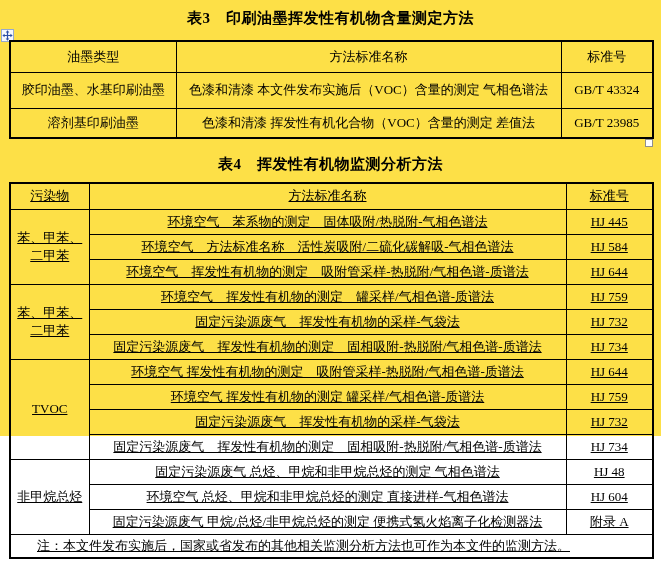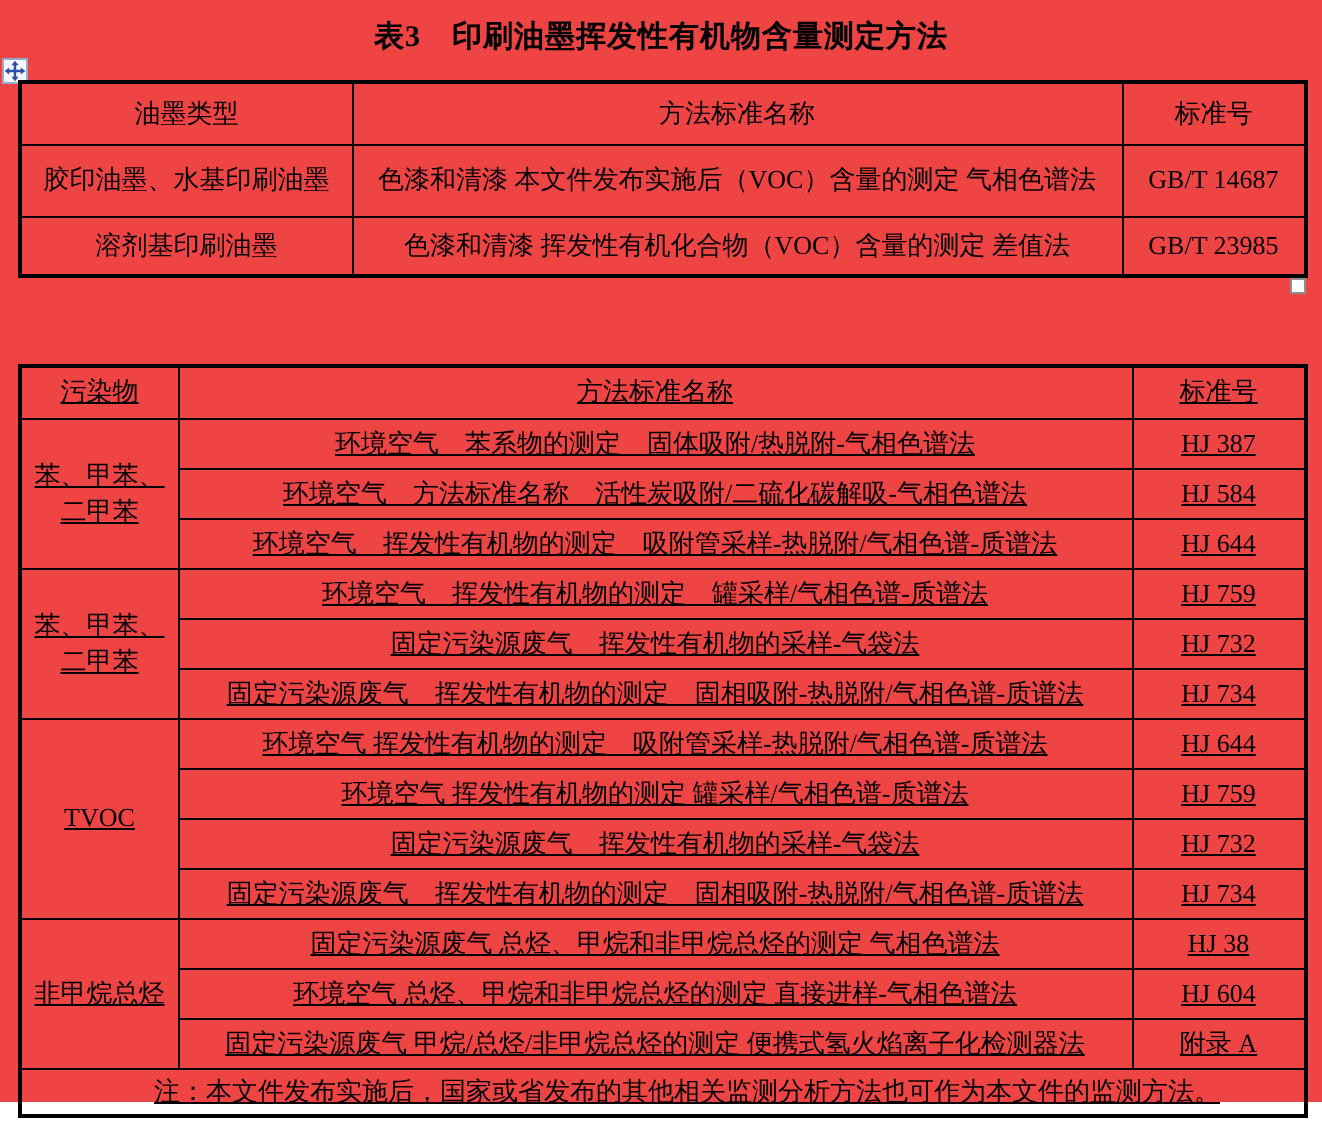--- a/index.html
+++ b/index.html
@@ -1,21 +1,21 @@
 <!DOCTYPE html>
 <html><head>
 <meta charset="utf-8">
 <style>
   * { margin: 0; padding: 0; box-sizing: border-box; }
   html, body { background: #ffffff; }
   body { width: 661px; height: 562px; overflow: hidden; }
   .page {
     position: relative;
-    width: 661px; height: 551px;
-    background: #ef4444;
+    width: 661px; height: 436px;
+    background: #fde047;
     font-family: "Liberation Serif", "DejaVu Serif", serif;
     color: #000000;
   }
   .caption {
     position: absolute;
     left: 0; width: 661px;
     text-align: center;
     font-size: 15px;
     font-weight: bold;
     letter-spacing: 0.5px;
@@ -46,21 +46,21 @@
     overflow: hidden;
     white-space: normal;
   }
   .t3 tr.hdr  { height: 31px; margin-top: 24px; }
   .t3 tr.r1   { height: 36px; padding-left: 13px; }
   .t3 tr.r2   { height: 30px; margin-left: 43px; }
   .t4 tr.hdr  { height: 26px; }
   .t4 tr.data { height: 25px; }
   .t4 tr.note { height: 24px; }
   .t4 td.note-cell {
-    text-align: center;
+    text-align: left;
     padding-left: 26px;
   }
   
   .move-handle {
     position: absolute;
     left: 1px; top: 29px;
     width: 13px; height: 13px;
     border: 1px solid #95a9d0;
     background: #f6f8fc;
     display: flex;
@@ -99,50 +99,51 @@
       </colgroup>
     <tbody>
         <tr class="hdr">
       <th>油墨类型</th>
       <th>方法标准名称</th>
       <th>标准号</th>
     </tr>
     <tr class="r1">
       <td>胶印油墨、水基印刷油墨</td>
       <td>色漆和清漆 本文件发布实施后（VOC）含量的测定 气相色谱法</td>
-      <td>GB/T 14687</td>
+      <td>GB/T 43324</td>
     </tr>
     <tr class="r2">
       <td>溶剂基印刷油墨</td>
       <td>色漆和清漆 挥发性有机化合物（VOC）含量的测定 差值法</td>
       <td>GB/T 23985</td>
     </tr>
   </tbody>
     </table>
 
   <div class="resize-handle"></div>
 
+  <div class="caption caption-t4">表4　挥发性有机物监测分析方法</div>
 
   <table class="doc-table t4">
     <colgroup>
         <col style="width:79px">
         <col style="width:477px">
         <col style="width:87px">
       </colgroup>
     <tbody>
         <tr class="hdr">
       <th>污染物</th>
       <th>方法标准名称</th>
       <th>标准号</th>
     </tr>
 
     <tr class="data">
       <td rowspan="3">苯、甲苯、二甲苯</td>
       <td>环境空气　苯系物的测定　固体吸附/热脱附-气相色谱法</td>
-      <td>HJ 387</td>
+      <td>HJ 445</td>
     </tr>
     <tr class="data">
       <td>环境空气　方法标准名称　活性炭吸附/二硫化碳解吸-气相色谱法</td>
       <td>HJ 584</td>
     </tr>
     <tr class="data">
       <td>环境空气　挥发性有机物的测定　吸附管采样-热脱附/气相色谱-质谱法</td>
       <td>HJ 644</td>
     </tr>
 
@@ -174,21 +175,21 @@
       <td>HJ 732</td>
     </tr>
     <tr class="data">
       <td>固定污染源废气　挥发性有机物的测定　固相吸附-热脱附/气相色谱-质谱法</td>
       <td>HJ 734</td>
     </tr>
 
     <tr class="data">
       <td rowspan="3">非甲烷总烃</td>
       <td>固定污染源废气 总烃、甲烷和非甲烷总烃的测定 气相色谱法</td>
-      <td>HJ 38</td>
+      <td>HJ 48</td>
     </tr>
     <tr class="data">
       <td>环境空气 总烃、甲烷和非甲烷总烃的测定 直接进样-气相色谱法</td>
       <td>HJ 604</td>
     </tr>
     <tr class="data">
       <td>固定污染源废气 甲烷/总烃/非甲烷总烃的测定 便携式氢火焰离子化检测器法</td>
       <td>附录 A</td>
     </tr>
 

